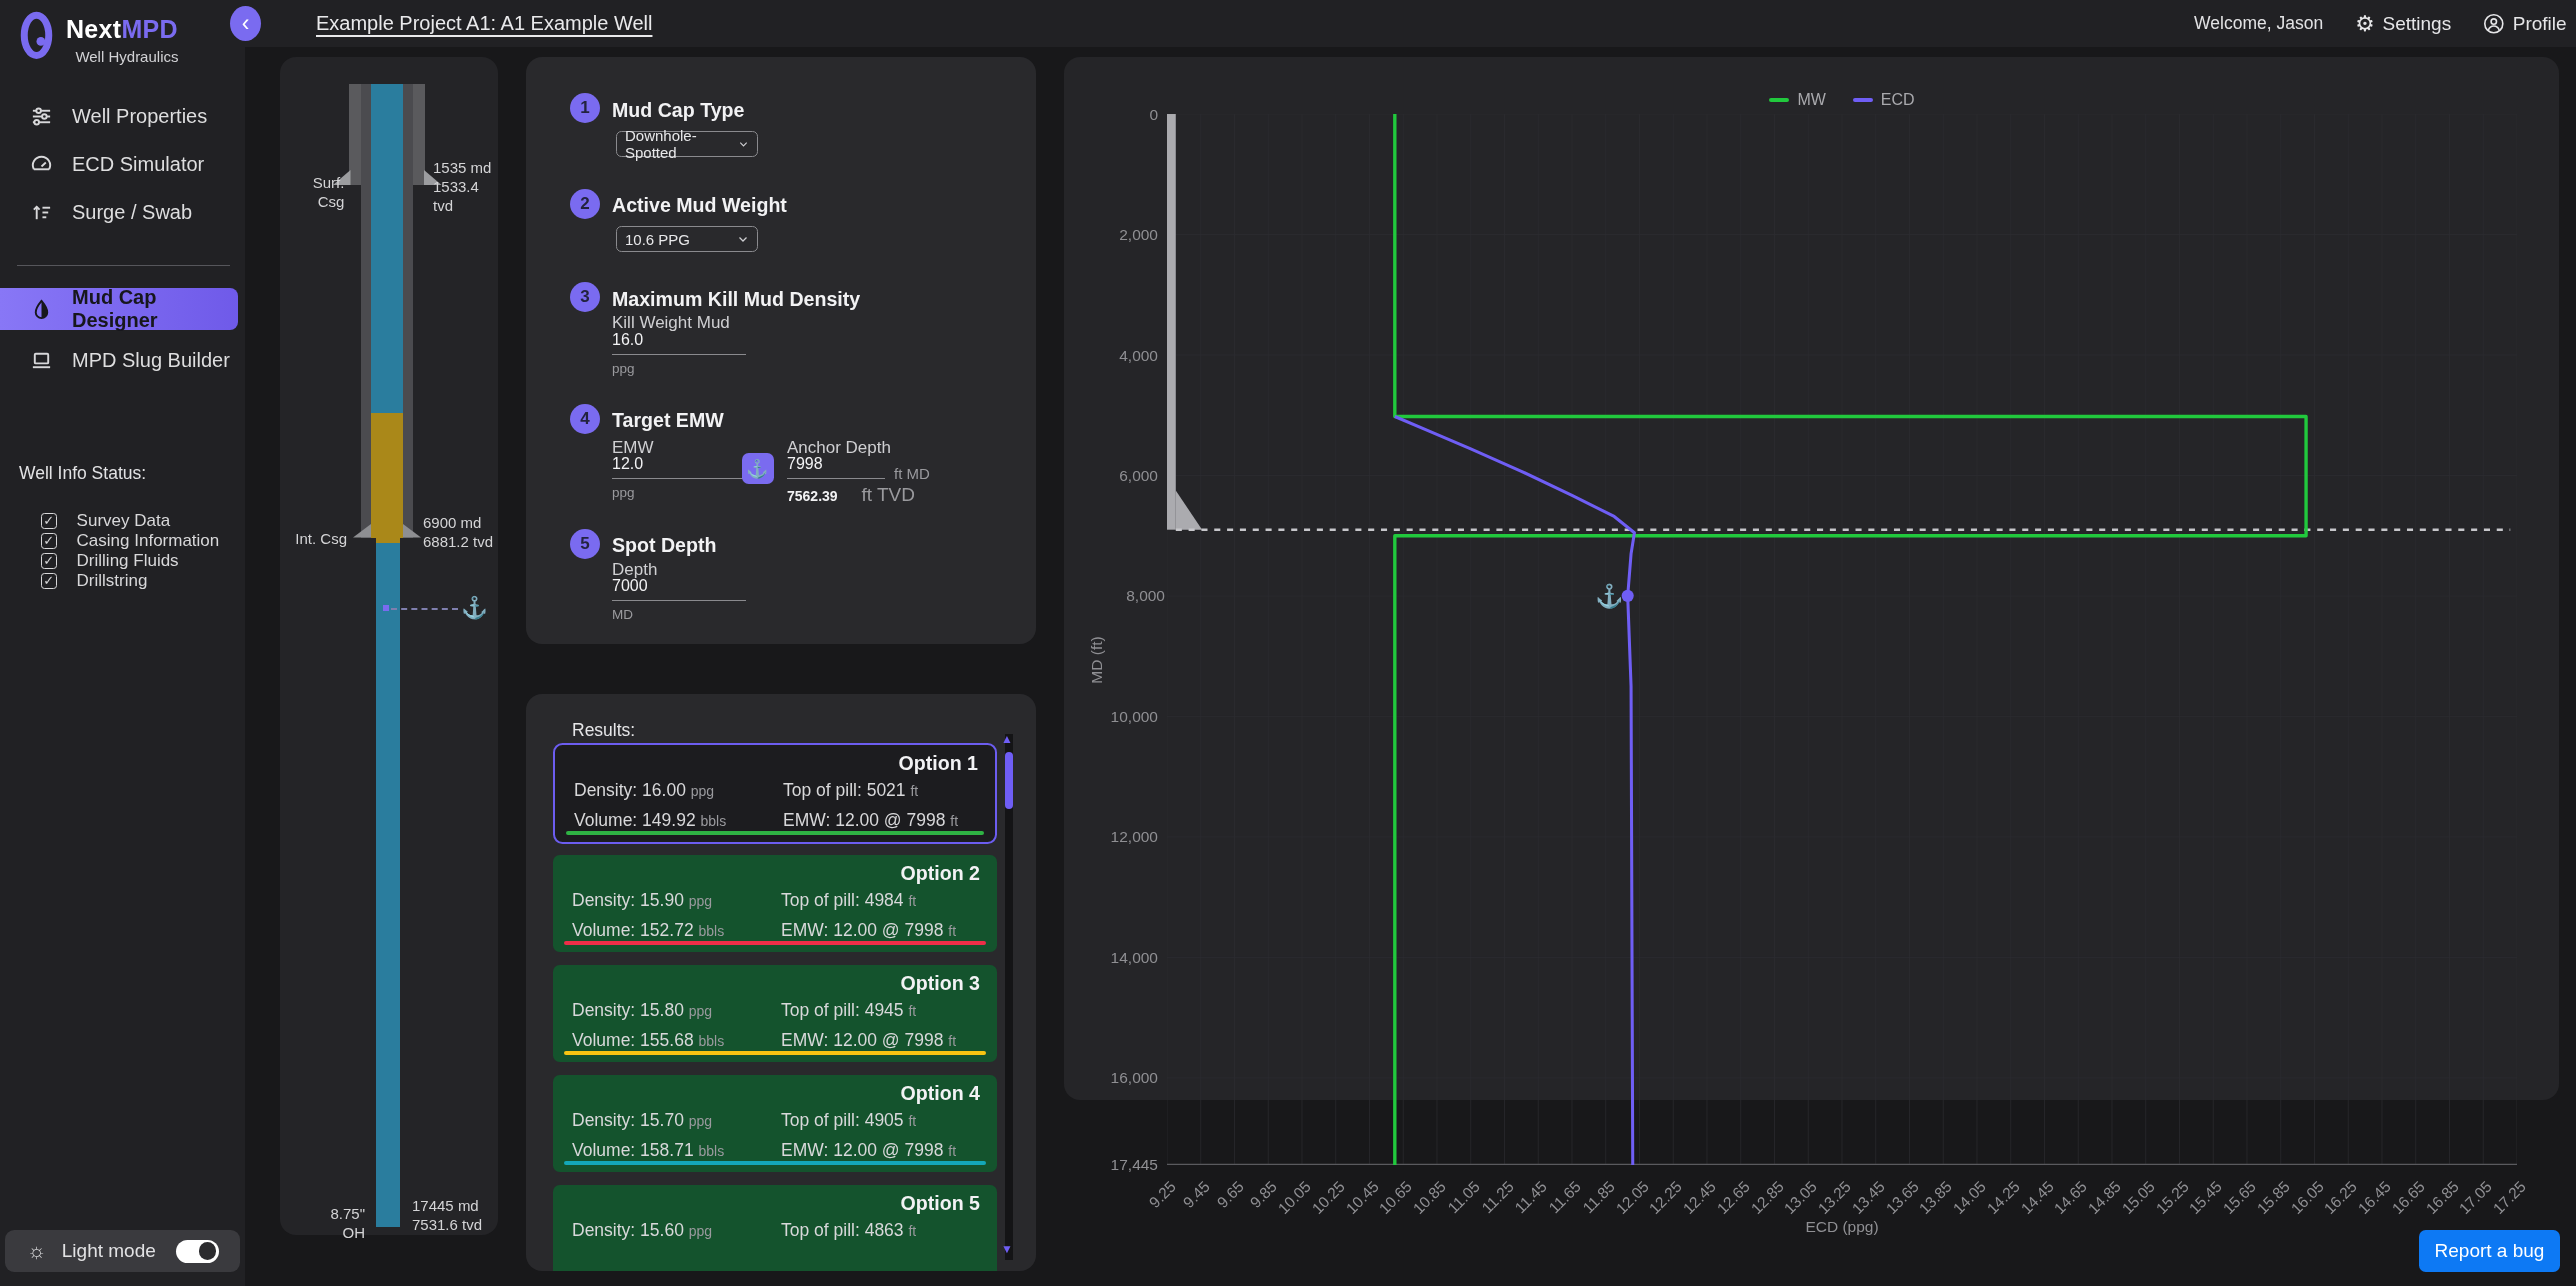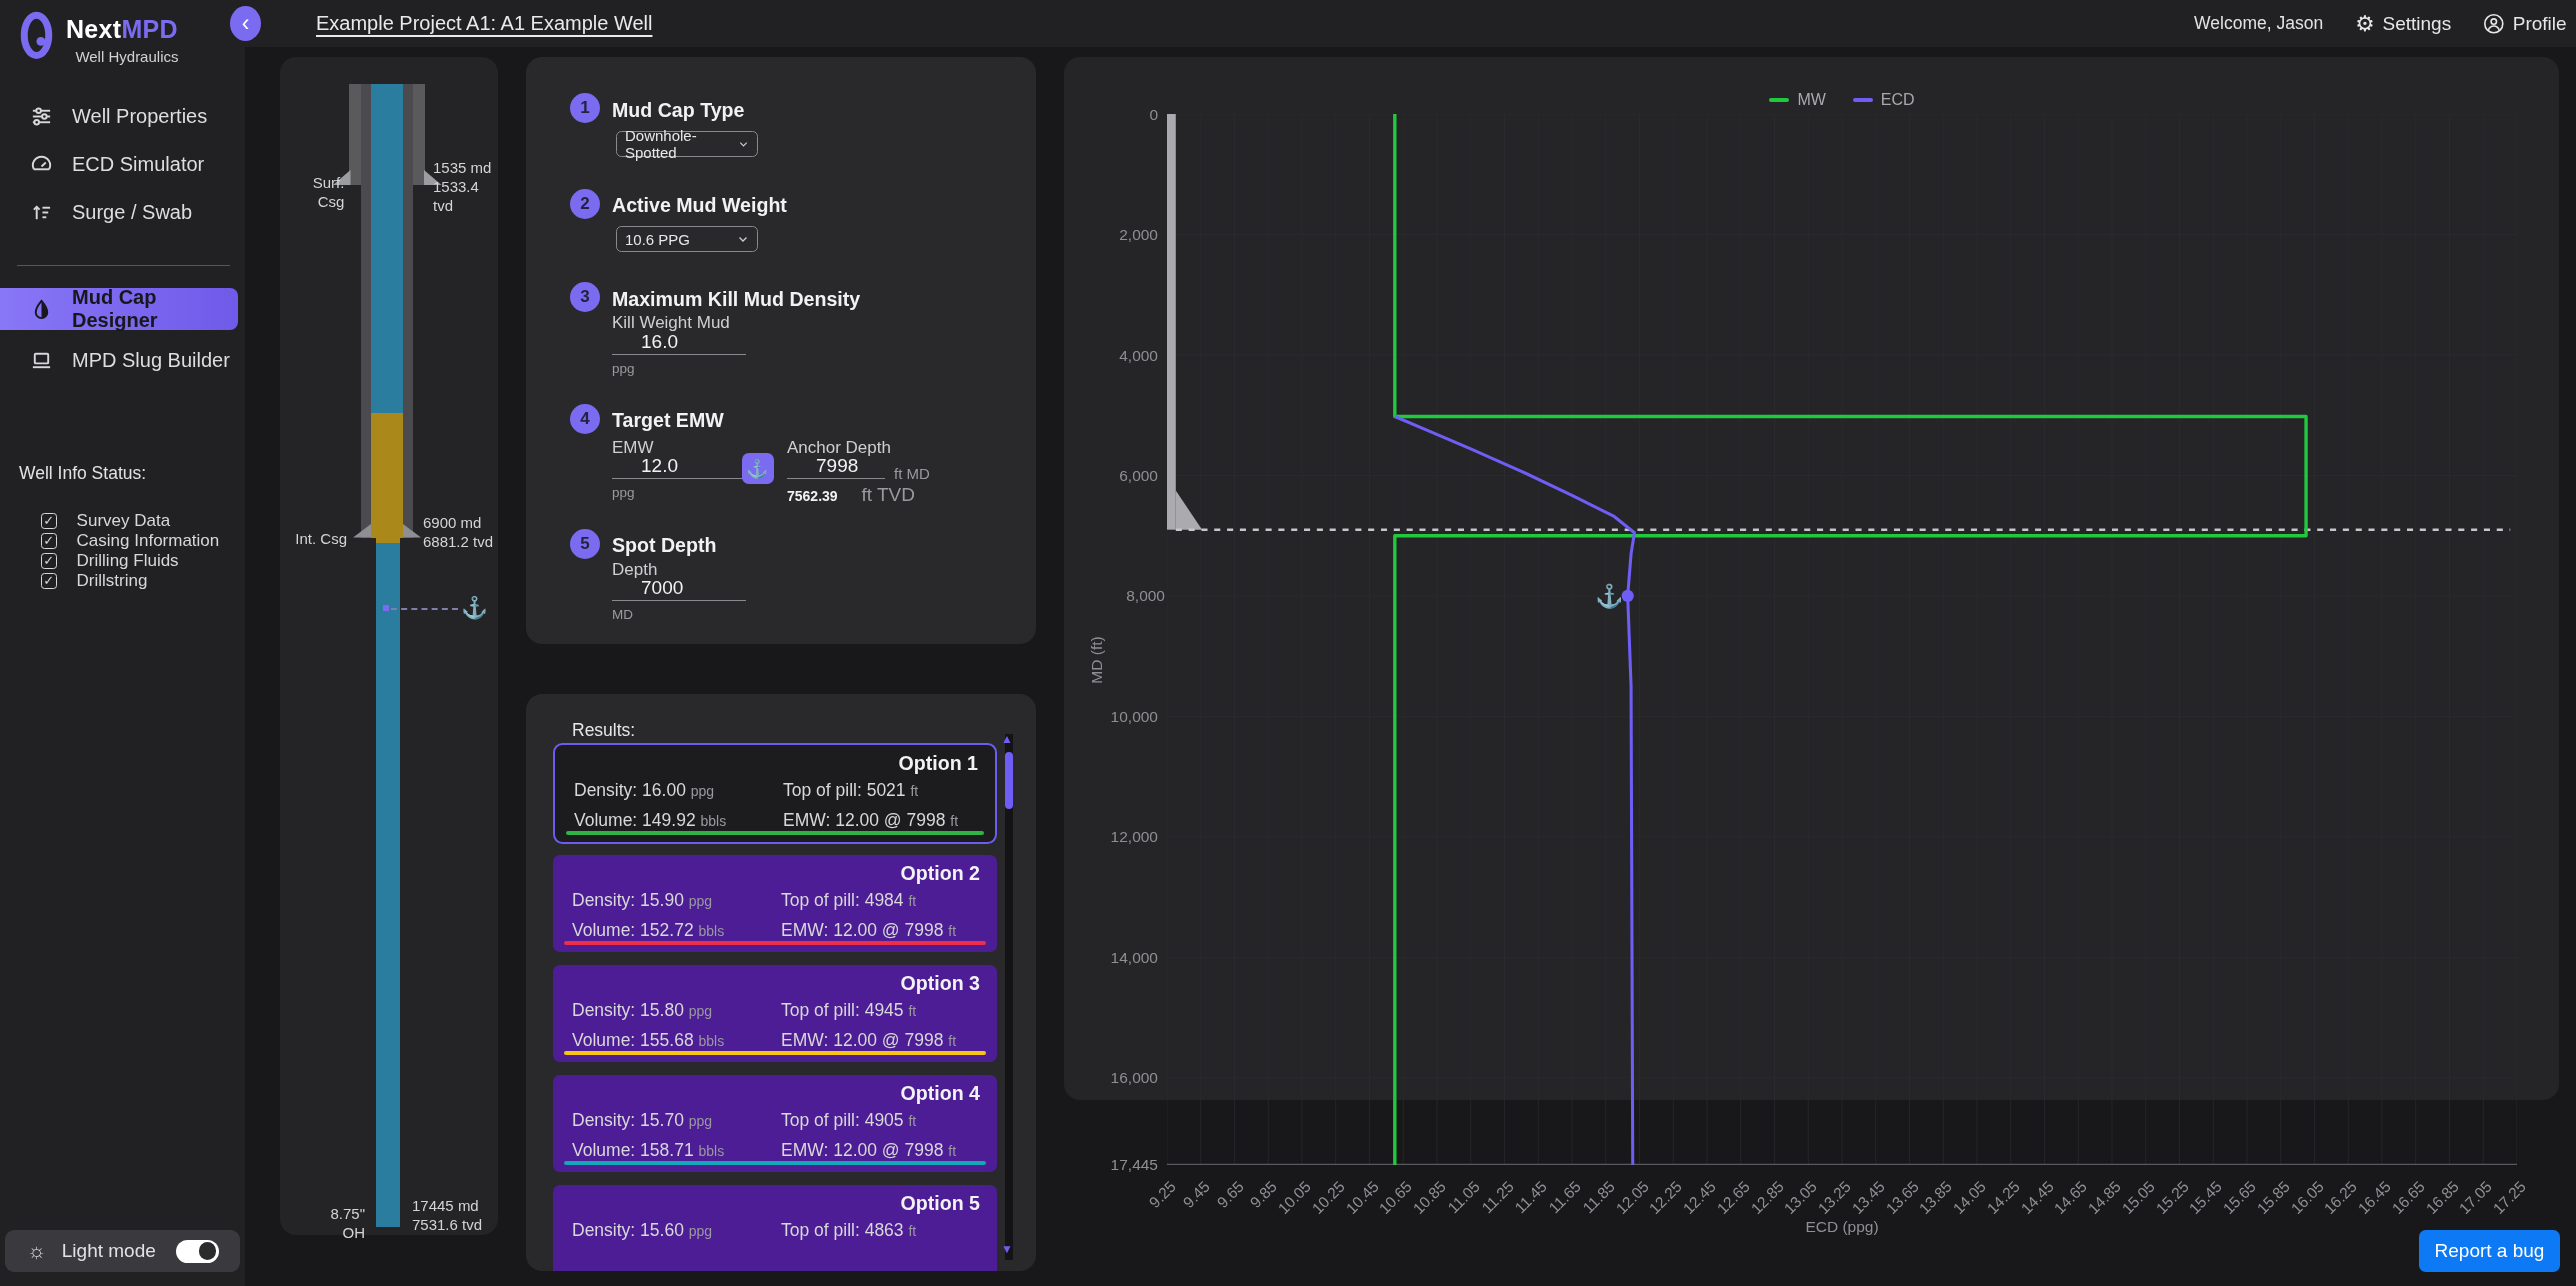--- a/index.html
+++ b/index.html
@@ -87,42 +87,42 @@
   .s-lab-int  { left:0;  top:472px; width:67px; text-align:right; }
   .s-lab-int-md { left:143px; top:456px; }
   .s-lab-oh   { left:28px; top:1147px; width:57px; text-align:right; }
   .s-lab-td   { left:132px; top:1139px; }
 
   
   .step-badge { position:absolute; width:30px; height:30px; border-radius:50%; background:#7a6bf0;
                 color:#23233f; font-size:17px; font-weight:bold; text-align:center; line-height:30px; }
   .step-title { position:absolute; font-size:19.6px; font-weight:bold; color:#f2f2f4; }
   .f-label { position:absolute; font-size:17px; color:#cfcfd2; }
-  .f-value { position:absolute; font-size:19px; color:#f2f2f4;margin-left:29px; }
+  .f-value { position:absolute; font-size:16px; color:#f2f2f4; }
   .f-rule  { position:absolute; width:134px; border-top:1.3px solid #8a8a8e; }
   .f-unit  { position:absolute; font-size:13.5px; color:#9a9a9e; }
   .select { position:absolute; width:142px; height:26px; border:1.3px solid #8a8a8e; border-radius:5.4px;
             display:flex; align-items:center; justify-content:space-between; padding:0 8px; cursor:pointer; }
   .select span { font-size:15px; color:#e8e8ea; }
   .select svg { width:12px; height:12px; stroke:#cfcfd2; fill:none; stroke-width:2.5; }
   .anchor-btn { position:absolute; left:216px; top:396px; width:32px; height:31px; background:#7a6bf0;
                 border:none; border-radius:6.7px; color:#fff; font-size:18px; cursor:pointer; }
   .tvd-note { position:absolute; left:261px; top:427px; font-size:14px; color:#cfcfd2; }
   .tvd-note b { color:#f2f2f4; }
   .tvd-note .u { font-size:19px; color:#9a9a9e;margin-left:20px; }
 
   .b1 { left:44px; top:36px; }  .t1 { left:86px; top:42px; }  .sel1 { left:90px; top:74px; }
   .b2 { left:44px; top:132px; } .t2 { left:86px; top:137px; } .sel2 { left:90px; top:169px; }
   .b3 { left:44px; top:225px; } .t3 { left:86px; top:231px; }
   .b4 { left:44px; top:347px; } .t4 { left:86px; top:352px; }
   .b5 { left:44px; top:472px; } .t5 { left:86px; top:477px; }
 
   
   .results-heading { position:absolute; left:46px; top:26px; font-size:17.5px; color:#e6e6e8; }
-  .option-card { position:absolute; left:27px; width:444px; height:97px; background:#4c1d95; border-radius:6.7px; }
+  .option-card { position:absolute; left:27px; width:444px; height:97px; background:#14532d; border-radius:6.7px; }
   .option-card.selected { background:#1c1c1f; border:2.7px solid #6c5df0; border-radius:9.4px; height:101px; }
   .opt-title { position:absolute; right:17px; top:6.7px; font-size:19.6px; font-weight:bold; color:#f2f2f4; }
   .opt-cell { position:absolute; font-size:17.5px; color:#d8d8da; }
   .opt-cell .u { font-size:14px; color:#9a9a9e; }
   .opt-bar { position:absolute; left:10.8px; right:10.8px; bottom:6.7px; height:4.7px; border-radius:2px; }
   .r-scroll-track { position:absolute; left:479px; top:40px; width:8px; height:526px; background:#141416; }
   .r-arrow { position:absolute; left:475px; font-size:12px; color:#6f5ef5; }
   .r-thumb { position:absolute; left:479px; top:58px; width:8px; height:57px; background:#6f5ef5; border-radius:4px; }
 
   

